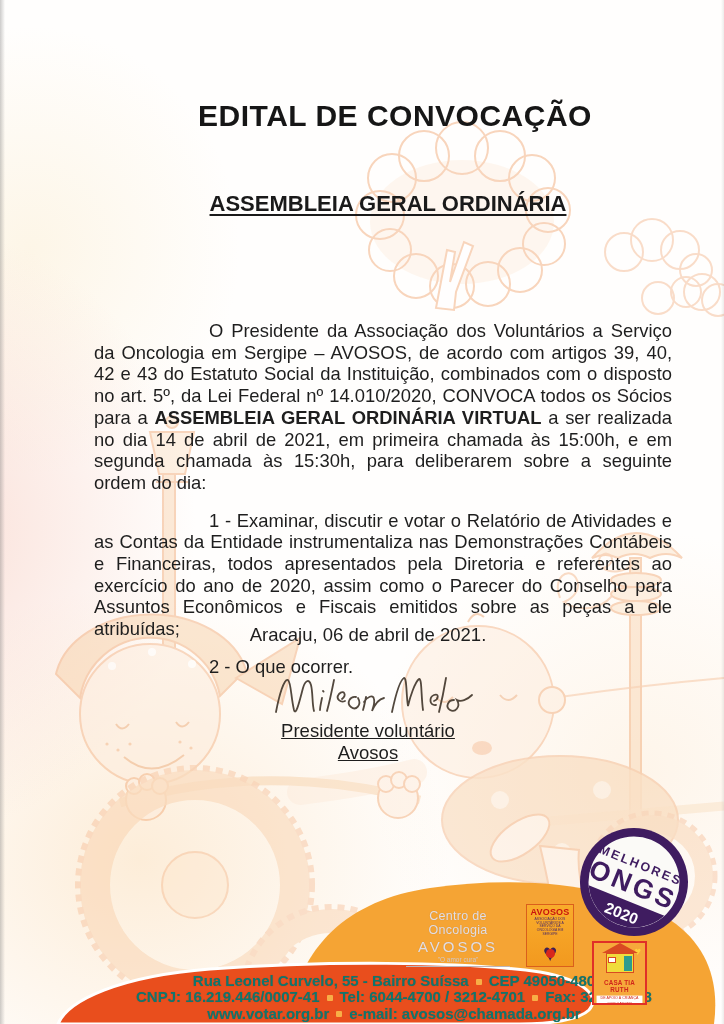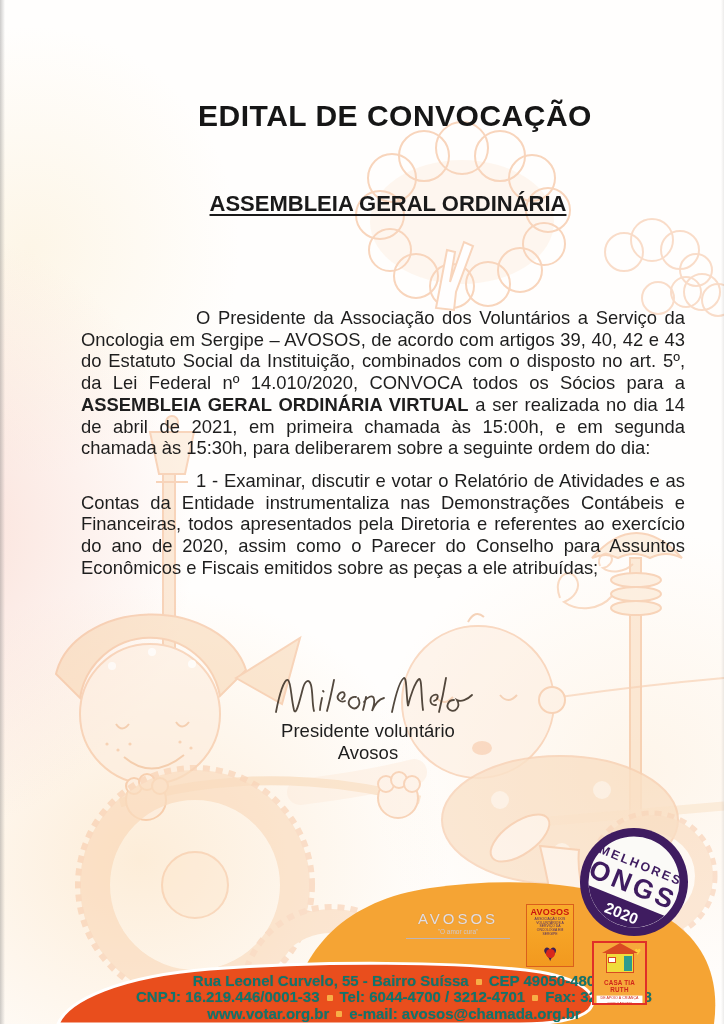--- a/index.html
+++ b/index.html
@@ -35,31 +35,31 @@
   }
   .doc-subtitle{
     left:58px; top:191px; width:660px; text-align:center;
     font-size:22px; font-weight:bold; color:#1a1a1a;
     text-decoration:underline; text-decoration-thickness:2px; text-underline-offset:3px;
   }
   .doc-body{
     left:78px; top:304px; width:610px;
     font-size:18.4px; line-height:21.7px; text-align:justify; color:#1e1e1e;
   }
-  .doc-body p{ text-indent:115px; margin:3px; }
+  .doc-body p{ text-indent:115px; margin:16px; }
   .doc-body p.p1{ margin-bottom:11px; }
   .doc-body p.a1{ margin-bottom:7px; }
   .doc-dateline{
     left:78px; top:624px; width:580px; text-align:center;
     font-size:18.5px; color:#1e1e1e;
   }
   .signature-svg{ left:268px; top:666px; }
   .doc-signblock{
     left:78px; top:720px; width:580px; text-align:center;
-    font-size:18.5px; line-height:21.5px; color:#1e1e1e;
+    font-size:18.5px; line-height:21.5px; color:#1e1e1e;text-decoration:underline;
   }
   .sr-only{
     position:absolute; width:1px; height:1px; overflow:hidden;
     clip:rect(0 0 0 0); white-space:nowrap;
   }
 
   
   .footer-svg{ left:0; top:814px; }
   .centro-block{
     left:398px; top:909px; width:120px; text-align:center; color:#e3dee2;
@@ -234,22 +234,24 @@
       </g>
     </g>
   </svg>
 
   <div class="abs doc-subtitle">ASSEMBLEIA GERAL ORDINÁRIA</div>
   <div class="abs doc-title">EDITAL DE CONVOCAÇÃO</div>
 
   <div class="abs doc-body">
     <p class="p1"><span>O Presidente da Associação dos Voluntários a Serviço da Oncologia em Sergipe – AVOSOS, de acordo com artigos 39, 40, 42 e 43 do Estatuto Social da Instituição, combinados com o disposto no art. 5º, da Lei Federal nº 14.010/2020, CONVOCA todos os Sócios para a </span><b>ASSEMBLEIA GERAL ORDINÁRIA VIRTUAL</b><span> a ser realizada no dia 14 de abril de 2021, em primeira chamada às 15:00h, e em segunda chamada às 15:30h, para deliberarem sobre a seguinte ordem do dia:</span></p>
     <p class="a1">1 - Examinar, discutir e votar o Relatório de Atividades e as Contas da Entidade instrumentaliza nas Demonstrações Contábeis e Financeiras, todos apresentados pela Diretoria e referentes ao exercício do ano de 2020, assim como o Parecer do Conselho para Assuntos Econômicos e Fiscais emitidos sobre as peças a ele atribuídas;</p>
-  </div>
-
+    <p>2 - O que ocorrer.</p>
+  </div>
+
+  <div class="abs doc-dateline">Aracaju, 06 de abril de 2021.</div>
 
   <svg class="abs signature-svg" width="210" height="58" viewBox="0 0 210 58">
     <g stroke="#40352A" stroke-width="1.8" fill="none" stroke-linecap="round" opacity="0.9">
       <path d="M8,46 C11,30 16,12 20,14 C23,16 23,32 26,44 C28,51 32,33 35,22 C37,15 41,12 43,19 C45,27 44,38 46,45"></path>
       <path d="M54,32 C53,37 52,41 52,44"></path>
         <path d="M55,25 l0.6,0.6"></path>
       <path d="M66,14 C64,24 61,38 59,45"></path>
       <path d="M74,33 C79,29 76,23 71,28 C67,33 73,37 77,35"></path>
       <path d="M88,31 C82,30 78,37 83,41 C88,45 94,39 90,32"></path>
       <path d="M98,31 C97,36 96,41 95,44 M96,36 C99,31 105,28 106,33 C107,37 105,42 104,45 C107,38 111,33 116,32"></path>
@@ -265,28 +267,29 @@
     <div>Presidente voluntário</div>
     <div>Avosos</div>
   </div>
 
   <svg class="abs footer-svg" width="724" height="210" viewBox="0 0 724 210">
     <path d="M288,210 C298,132 348,86 430,74 C528,60 624,72 676,110 C710,136 719,172 714,210 Z" fill="#F5A434"></path>
     <path d="M58,210 C68,186 120,162 210,155 C320,147 460,147 540,158 C585,166 601,183 589,196 C579,206 550,210 520,210 Z" fill="#E94E1D" stroke="#FFFFFF" stroke-width="3"></path>
   </svg>
 
   <div class="abs centro-block">
+    <div class="centro-label">Centro de Oncologia</div>
     <div class="centro-brand">AVOSOS</div>
     <div class="centro-slogan">"O amor cura"</div>
     <div class="centro-rule"></div>
   </div>
 
   <div class="abs address-block">
     <div><span>Rua Leonel Curvelo, 55 - Bairro Suíssa</span><span class="sep-square"></span><span>CEP 49050-480</span></div>
-    <div><span>CNPJ: 16.219.446/0001-33</span><span class="sep-square"></span><span>Tel: 6044-4700 / 3212-4701</span><span class="sep-square"></span><span>Fax: 3212-4728</span></div>
+    <div><span>CNPJ: 16.219.446/0007-41</span><span class="sep-square"></span><span>Tel: 6044-4700 / 3212-4701</span><span class="sep-square"></span><span>Fax: 3212-4728</span></div>
     <div><span>www.votar.org.br</span><span class="sep-square"></span><span>e-mail: avosos@chamada.org.br</span></div>
   </div>
 
   <div class="abs avosos-logo">
     <div class="nm">AVOSOS</div>
     <div class="sb">ASSOCIAÇÃO DOS VOLUNTÁRIOS A SERVIÇO DA ONCOLOGIA EM SERGIPE</div>
     <div class="avosos-heart">♥<span class="dot"></span></div>
   </div>
 
   <div class="abs casa-logo">

